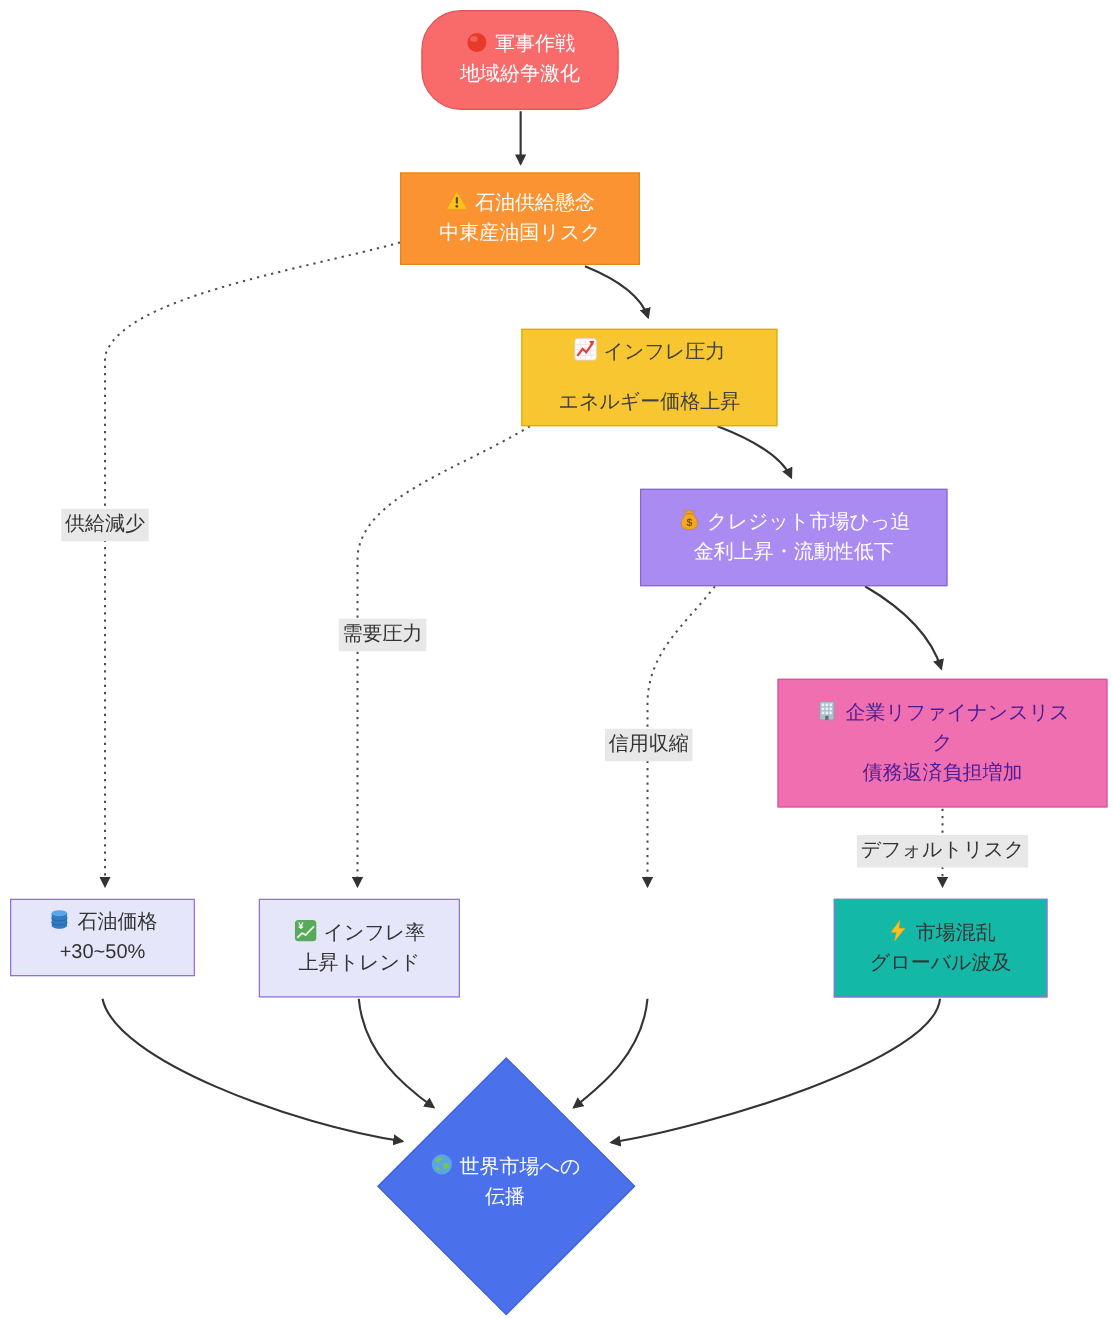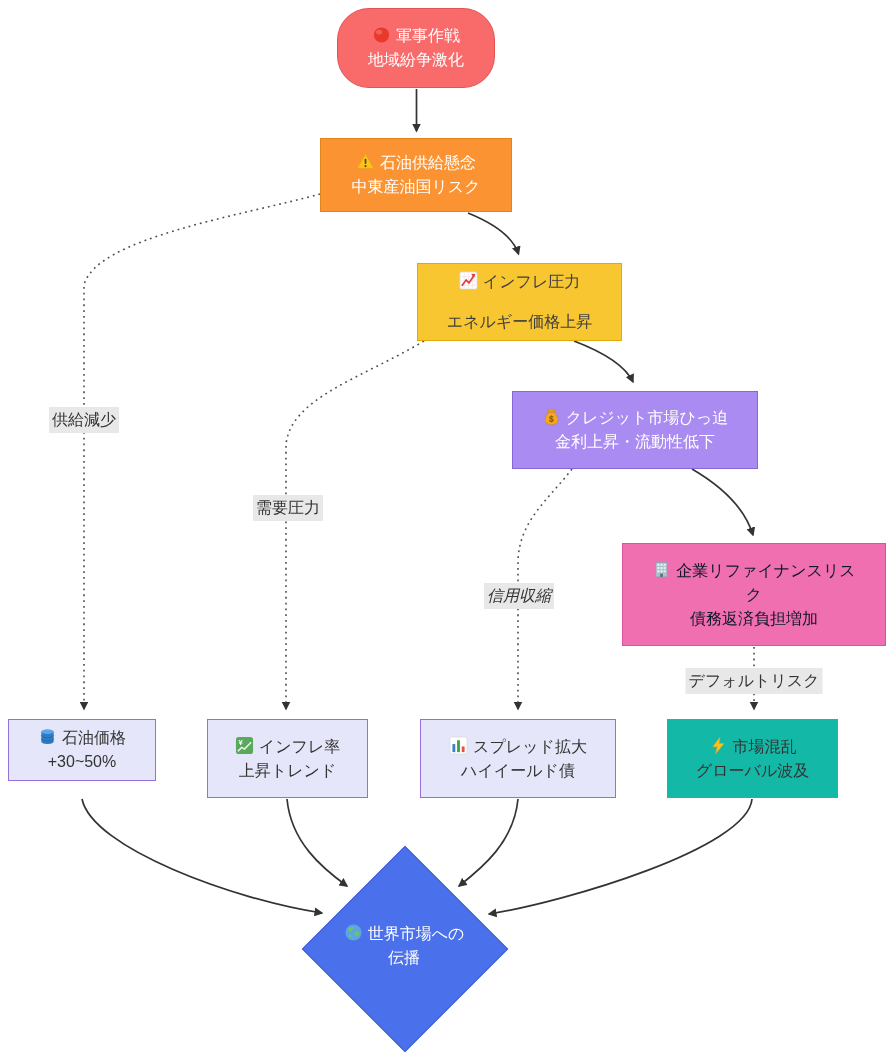--- a/index.html
+++ b/index.html
@@ -10,21 +10,21 @@
         align-items:center;justify-content:center;text-align:center;
         font-size:16px;line-height:24px;border:1px solid transparent;}
   .nl1{display:block;}
   .ic{display:inline-block;width:19px;height:19px;vertical-align:-3px;margin-right:5px;}
   .ic svg{display:block;width:19px;height:19px;}
   
   .n-military{left:337px;top:8px;width:158px;height:80px;background:#f96a6a;border-color:#e25353;color:#ffffff;border-radius:32px;}
   .n-oil-supply{left:320px;top:138px;width:192px;height:74px;background:#fb9332;border-color:#e08619;color:#ffffff;}
   .n-inflation{left:417px;top:263px;width:205px;height:78px;background:#f8c630;border-color:#dfa90f;color:#404040;gap:16px;}
   .n-credit{left:512px;top:391px;width:246px;height:78px;background:#a98bf2;border-color:#8568d8;color:#ffffff;}
-  .n-refinance{left:622px;top:543px;width:264px;height:103px;background:#ef6fb0;border-color:#d9549c;color:#0f172a;padding:0 24px;}
+  .n-refinance{left:622px;top:543px;width:264px;height:103px;background:#ef6fb0;border-color:#d9549c;color:#4c1d95;padding:0 24px;}
   .n-oil-price{left:8px;top:719px;width:148px;height:62px;background:#e6e6fa;border-color:#9370db;color:#333333;}
   .n-inflation-rate{left:207px;top:719px;width:161px;height:79px;background:#e6e6fa;border-color:#9370db;color:#333333;}
   .n-spread{left:420px;top:719px;width:196px;height:79px;background:#e6e6fa;border-color:#9370db;color:#333333;}
   .n-turmoil{left:667px;top:719px;width:171px;height:79px;background:#14b8a6;border-color:#9370db;color:#333333;}
   .diamond{position:absolute;left:332px;top:876px;width:144px;height:144px;background:#4a70ec;
            border:1px solid #3f63d6;transform:rotate(45deg);}
   .diamond-text{position:absolute;left:404px;top:946px;transform:translate(-50%,-50%);
                 width:180px;text-align:center;font-size:16px;line-height:24px;color:#ffffff;}
   .edge-label{position:absolute;transform:translate(-50%,-50%);background:#e8e8e8;color:#333333;
               font-size:16px;line-height:20px;padding:3px 3px;white-space:nowrap;}
@@ -52,22 +52,22 @@
     </g>
     <g fill="none" stroke="#4d4d4d" stroke-width="1.6" stroke-dasharray="1.8 4">
       <path d="M320,194 C240,216 96,238 84,285 L84,709" marker-end="url(#arrow)"></path>
       <path d="M424,341 C362,378 290,398 286,445 L286,709" marker-end="url(#arrow)"></path>
       <path d="M572,469 C548,500 520,520 518,560 L518,709" marker-end="url(#arrow)"></path>
       <path d="M754,647 L754,709" marker-end="url(#arrow)"></path>
     </g>
   </svg>
 
   <div class="edge-label" style="left:84px;top:420px;">供給減少</div>
-  <div class="edge-label" style="left:288px;top:508px;">需要圧力</div>
-  <div class="edge-label" style="left:519px;top:596px;font-style:italic;">信用収縮</div>
+  <div class="edge-label" style="left:306px;top:508px;">需要圧力</div>
+  <div class="edge-label" style="left:519px;top:596px;">信用収縮</div>
   <div class="edge-label" style="left:754px;top:681px;">デフォルトリスク</div>
 
   <div class="node n-military">
     <div class="nl1"><span class="ic"><svg viewBox="0 0 20 20">
             <circle cx="10" cy="10.5" r="8" fill="#e8392b"></circle>
             <ellipse cx="7.5" cy="7.5" rx="3.2" ry="2.4" fill="#f2695d" opacity="0.85"></ellipse>
           </svg></span><span>軍事作戦</span></div>
     <div class="nl2">地域紛争激化</div>
   </div>
 
@@ -130,29 +130,20 @@
 
   <div class="node n-inflation-rate">
     <div class="nl1"><span class="ic"><svg viewBox="0 0 20 20">
             <rect x="1" y="1" width="18" height="18" rx="3" fill="#58a95c"></rect>
             <text x="6" y="9" font-size="8" font-weight="bold" text-anchor="middle" fill="#ffffff" font-family="Liberation Sans, sans-serif">¥</text>
             <polyline points="3,16 7,12 10,13.8 17,6.5" stroke="#eaf7ea" stroke-width="1.5" fill="none"></polyline>
           </svg></span><span>インフレ率</span></div>
     <div class="nl2">上昇トレンド</div>
   </div>
 
-  <div class="node n-spread">
-    <div class="nl1"><span class="ic"><svg viewBox="0 0 20 20">
-            <rect x="1" y="1" width="18" height="18" rx="2" fill="#ffffff" stroke="#d9d9d9" stroke-width="0.8"></rect>
-            <rect x="3.6" y="8.5" width="3" height="8.5" fill="#3b82d0"></rect>
-            <rect x="8.5" y="4.5" width="3" height="12.5" fill="#43a047"></rect>
-            <rect x="13.4" y="11" width="3" height="6" fill="#e5533c"></rect>
-          </svg></span><span>スプレッド拡大</span></div>
-    <div class="nl2">ハイイールド債</div>
-  </div>
 
   <div class="node n-turmoil">
     <div class="nl1"><span class="ic"><svg viewBox="0 0 20 20">
             <path d="M11.6,1.2 L4,11.4 L8.6,11.4 L7,18.8 L15.8,8 L10.6,8 Z" fill="#fcc21b" stroke="#e8a615" stroke-width="0.5" stroke-linejoin="round"></path>
           </svg></span><span>市場混乱</span></div>
     <div class="nl2">グローバル波及</div>
   </div>
 
   <div class="diamond"></div>
   <div class="diamond-text">

